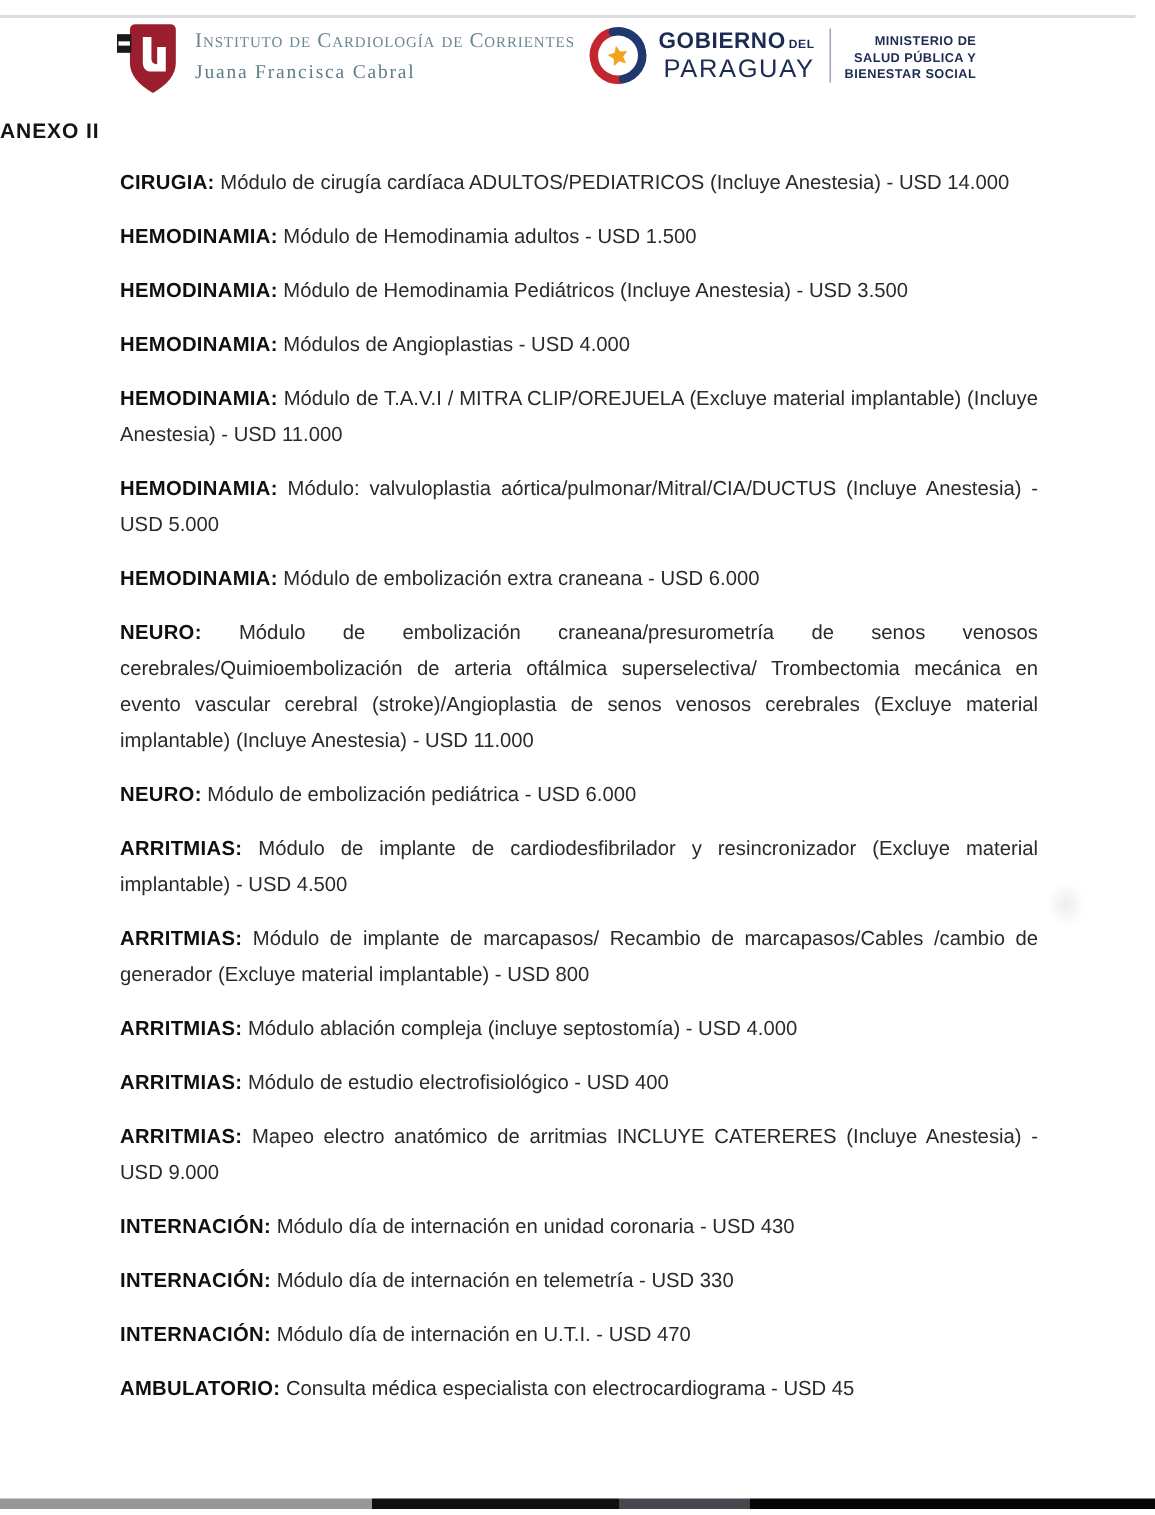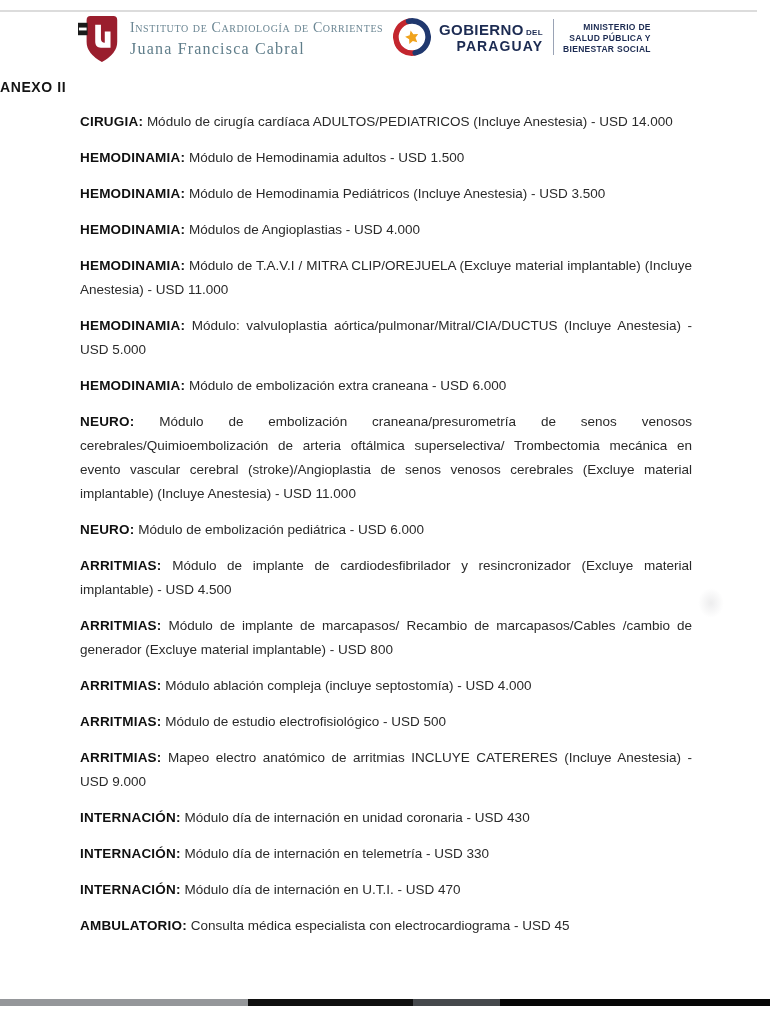--- a/index.html
+++ b/index.html
@@ -28,36 +28,36 @@
   .inst-name {
     font-family: "Liberation Serif", serif;
     font-variant: small-caps;
     font-size: 14px;
     letter-spacing: 0.6px;
     color: #6c8794;
     white-space: nowrap;
   }
   .inst-sub {
     font-family: "Liberation Serif", serif;
-    font-size: 16px;
+    font-size: 13px;
     letter-spacing: 1.2px;
     color: #5f7d8a;
     margin-top: 4px;
     white-space: nowrap;
   }
   .gov-group {
     position: absolute;
     top: 18px; left: 393px;
     display: flex; align-items: center; text-align: right;
   }
   .gov-emblem { width: 38px; height: 38px; margin-right: 8px; transform: rotate(-12deg); }
   .gov-words { color: #1c2b52; line-height: 1; }
   .gov-line1 { font-size: 15px; font-weight: bold; letter-spacing: 0.4px; white-space: nowrap; }
   .gov-del { font-size: 8px; font-weight: bold; margin-left: 2px; }
-  .gov-line2 { font-size: 14px; font-weight: bold; letter-spacing: 1.1px; margin-top: 2px; }
+  .gov-line2 { font-size: 17px; font-weight: normal; letter-spacing: 1.1px; margin-top: 2px; }
   .gov-divider {
     width: 1px; height: 36px;
     background: #9aa3b5;
     margin: 0 9px 0 10px;
   }
   .ministry {
     color: #1c2b52;
     font-size: 8.5px;
     font-weight: bold;
     letter-spacing: 0.3px;
@@ -169,21 +169,21 @@
   <p class="para"><b class="cat">NEURO:</b> <span class="txt">Módulo de embolización craneana/presurometría de senos venosos cerebrales/Quimioembolización de arteria oftálmica superselectiva/ Trombectomia mecánica en evento vascular cerebral (stroke)/Angioplastia de senos venosos cerebrales (Excluye material implantable) (Incluye Anestesia) - USD 11.000</span></p>
 
   <p class="para"><b class="cat">NEURO:</b> <span class="txt">Módulo de embolización pediátrica - USD 6.000</span></p>
 
   <p class="para"><b class="cat">ARRITMIAS:</b> <span class="txt">Módulo de implante de cardiodesfibrilador y resincronizador (Excluye material implantable) - USD 4.500</span></p>
 
   <p class="para"><b class="cat">ARRITMIAS:</b> <span class="txt">Módulo de implante de marcapasos/ Recambio de marcapasos/Cables /cambio de generador (Excluye material implantable) - USD 800</span></p>
 
   <p class="para"><b class="cat">ARRITMIAS:</b> <span class="txt">Módulo ablación compleja (incluye septostomía) - USD 4.000</span></p>
 
-  <p class="para"><b class="cat">ARRITMIAS:</b> <span class="txt">Módulo de estudio electrofisiológico - USD 500</span></p>
+  <p class="para"><b class="cat">ARRITMIAS:</b> <span class="txt">Módulo de estudio electrofisiológico - USD 400</span></p>
 
   <p class="para"><b class="cat">ARRITMIAS:</b> <span class="txt">Mapeo electro anatómico de arritmias  INCLUYE CATERERES (Incluye Anestesia) - USD 9.000</span></p>
 
   <p class="para"><b class="cat">INTERNACIÓN:</b> <span class="txt">Módulo día de internación en unidad coronaria - USD 430</span></p>
 
   <p class="para"><b class="cat">INTERNACIÓN:</b> <span class="txt">Módulo día de internación en telemetría - USD 330</span></p>
 
   <p class="para"><b class="cat">INTERNACIÓN:</b> <span class="txt">Módulo día de internación en U.T.I. - USD 470</span></p>
 
   <p class="para"><b class="cat">AMBULATORIO:</b> <span class="txt">Consulta médica especialista con electrocardiograma - USD 45</span></p>

